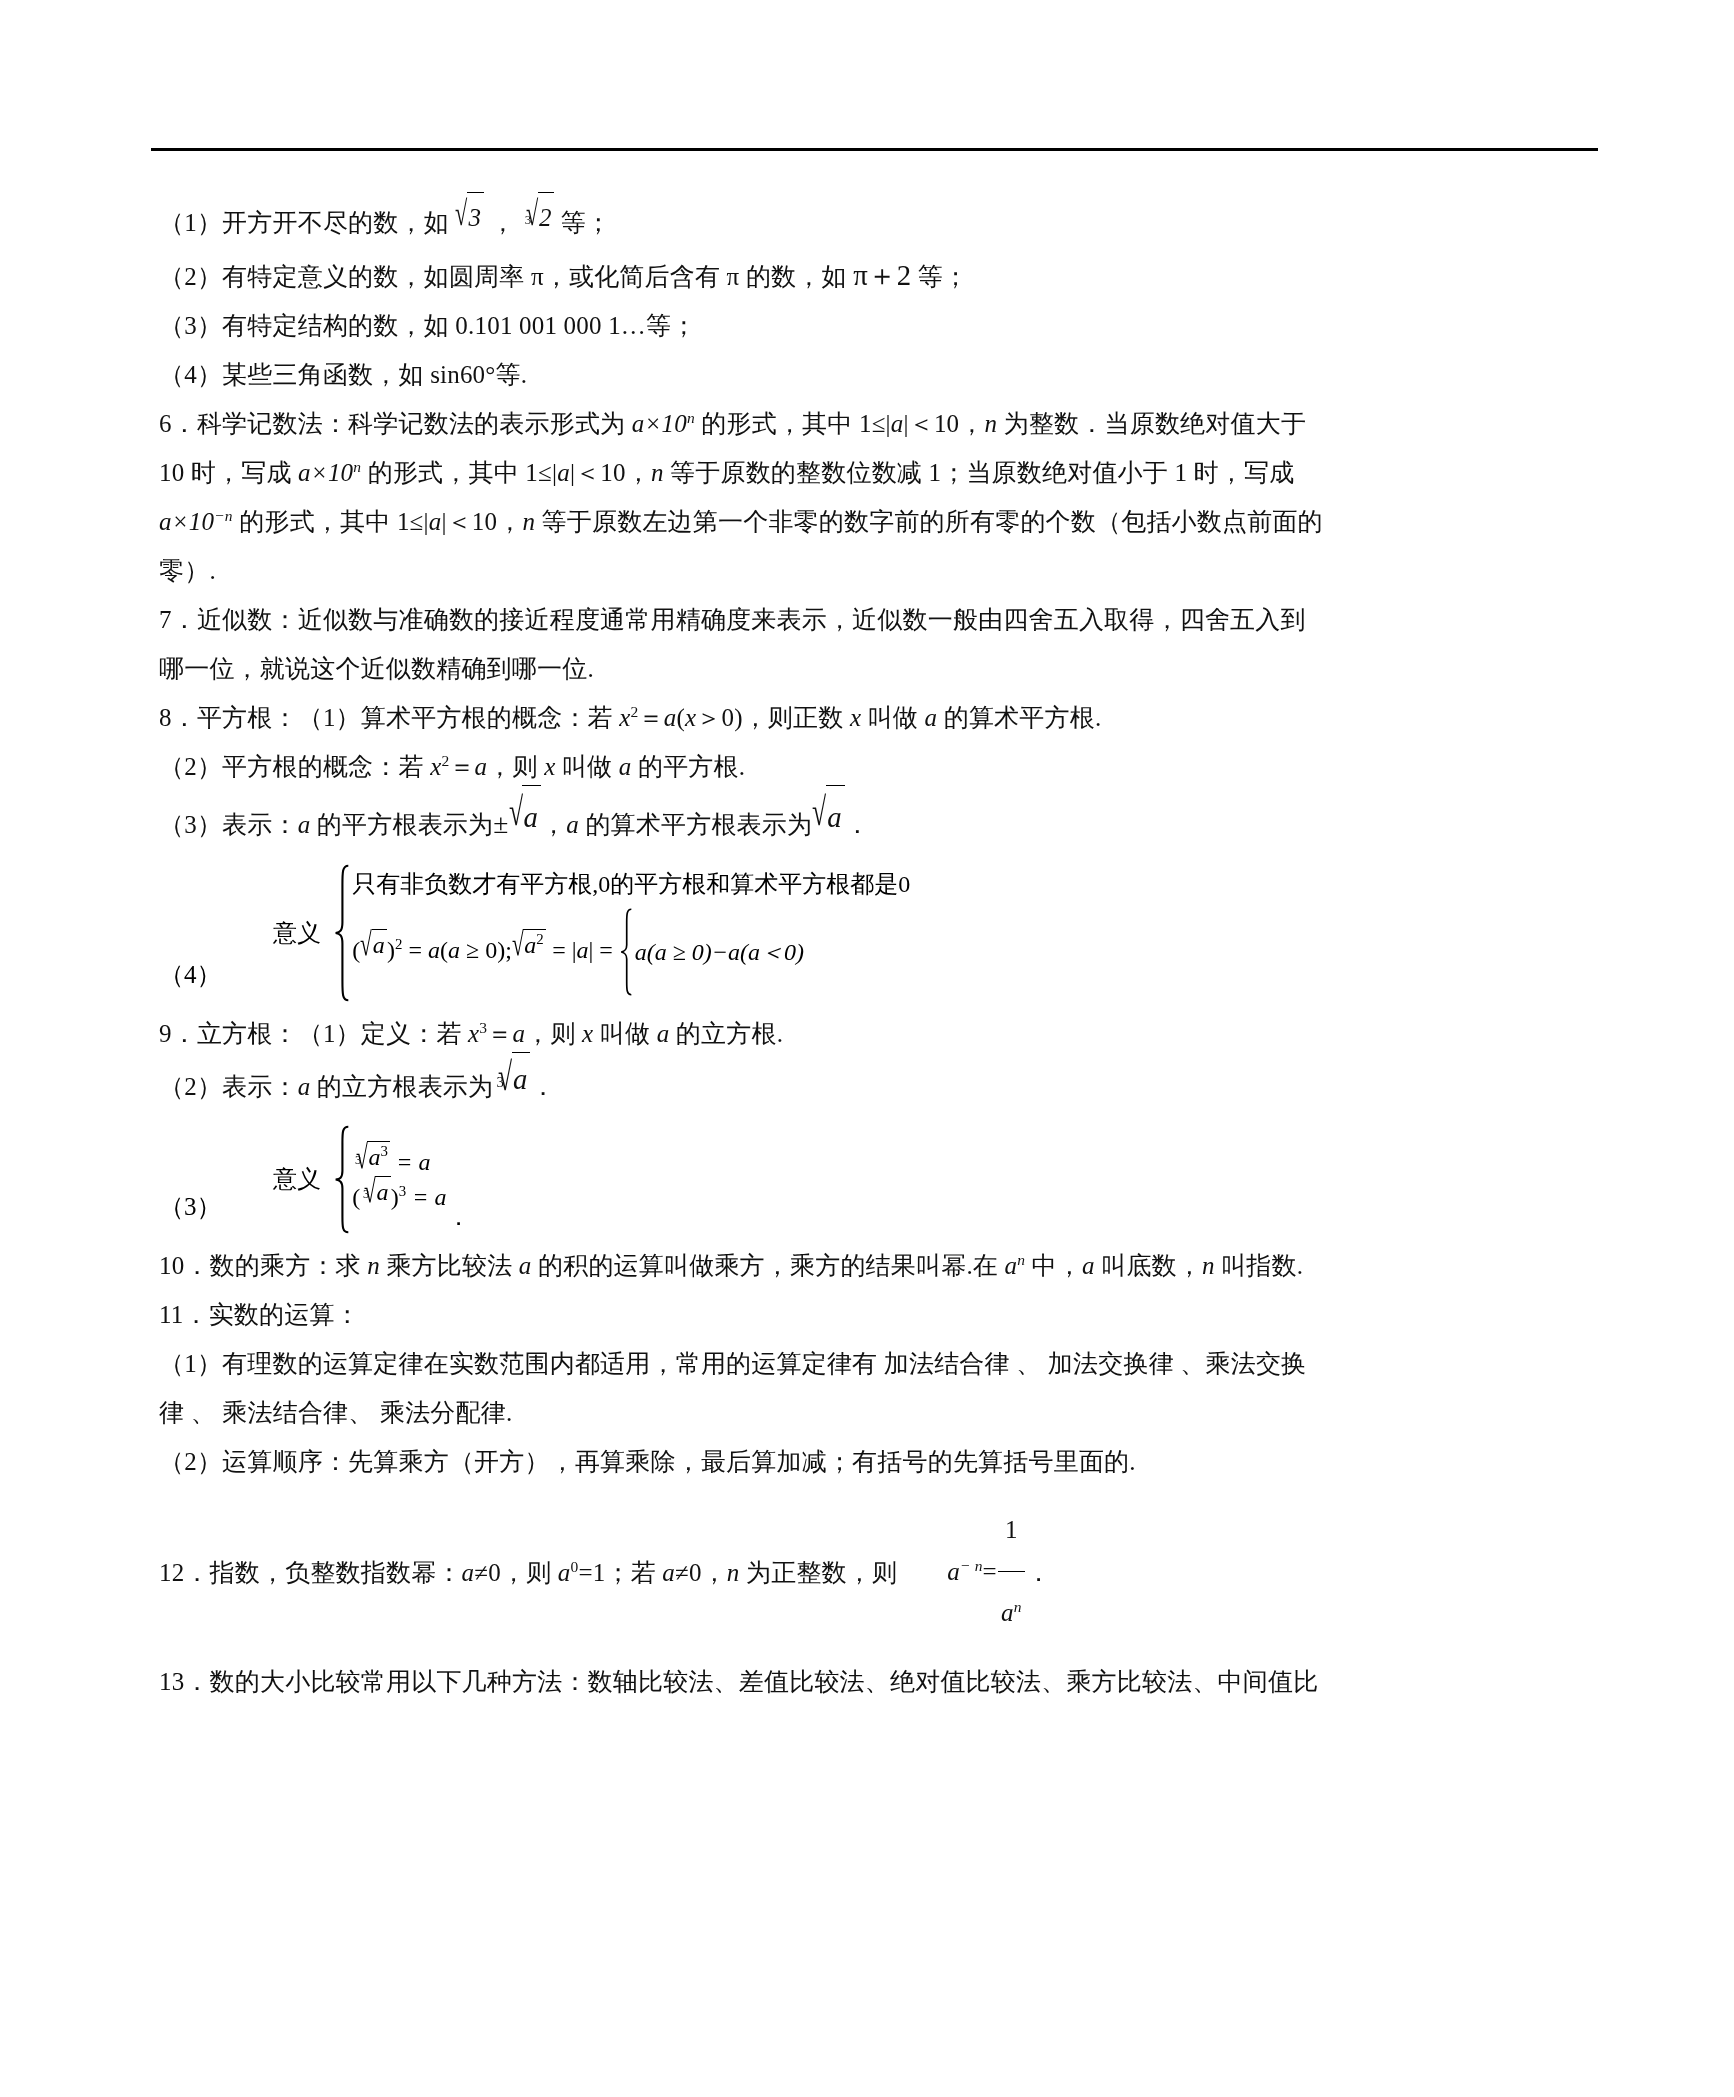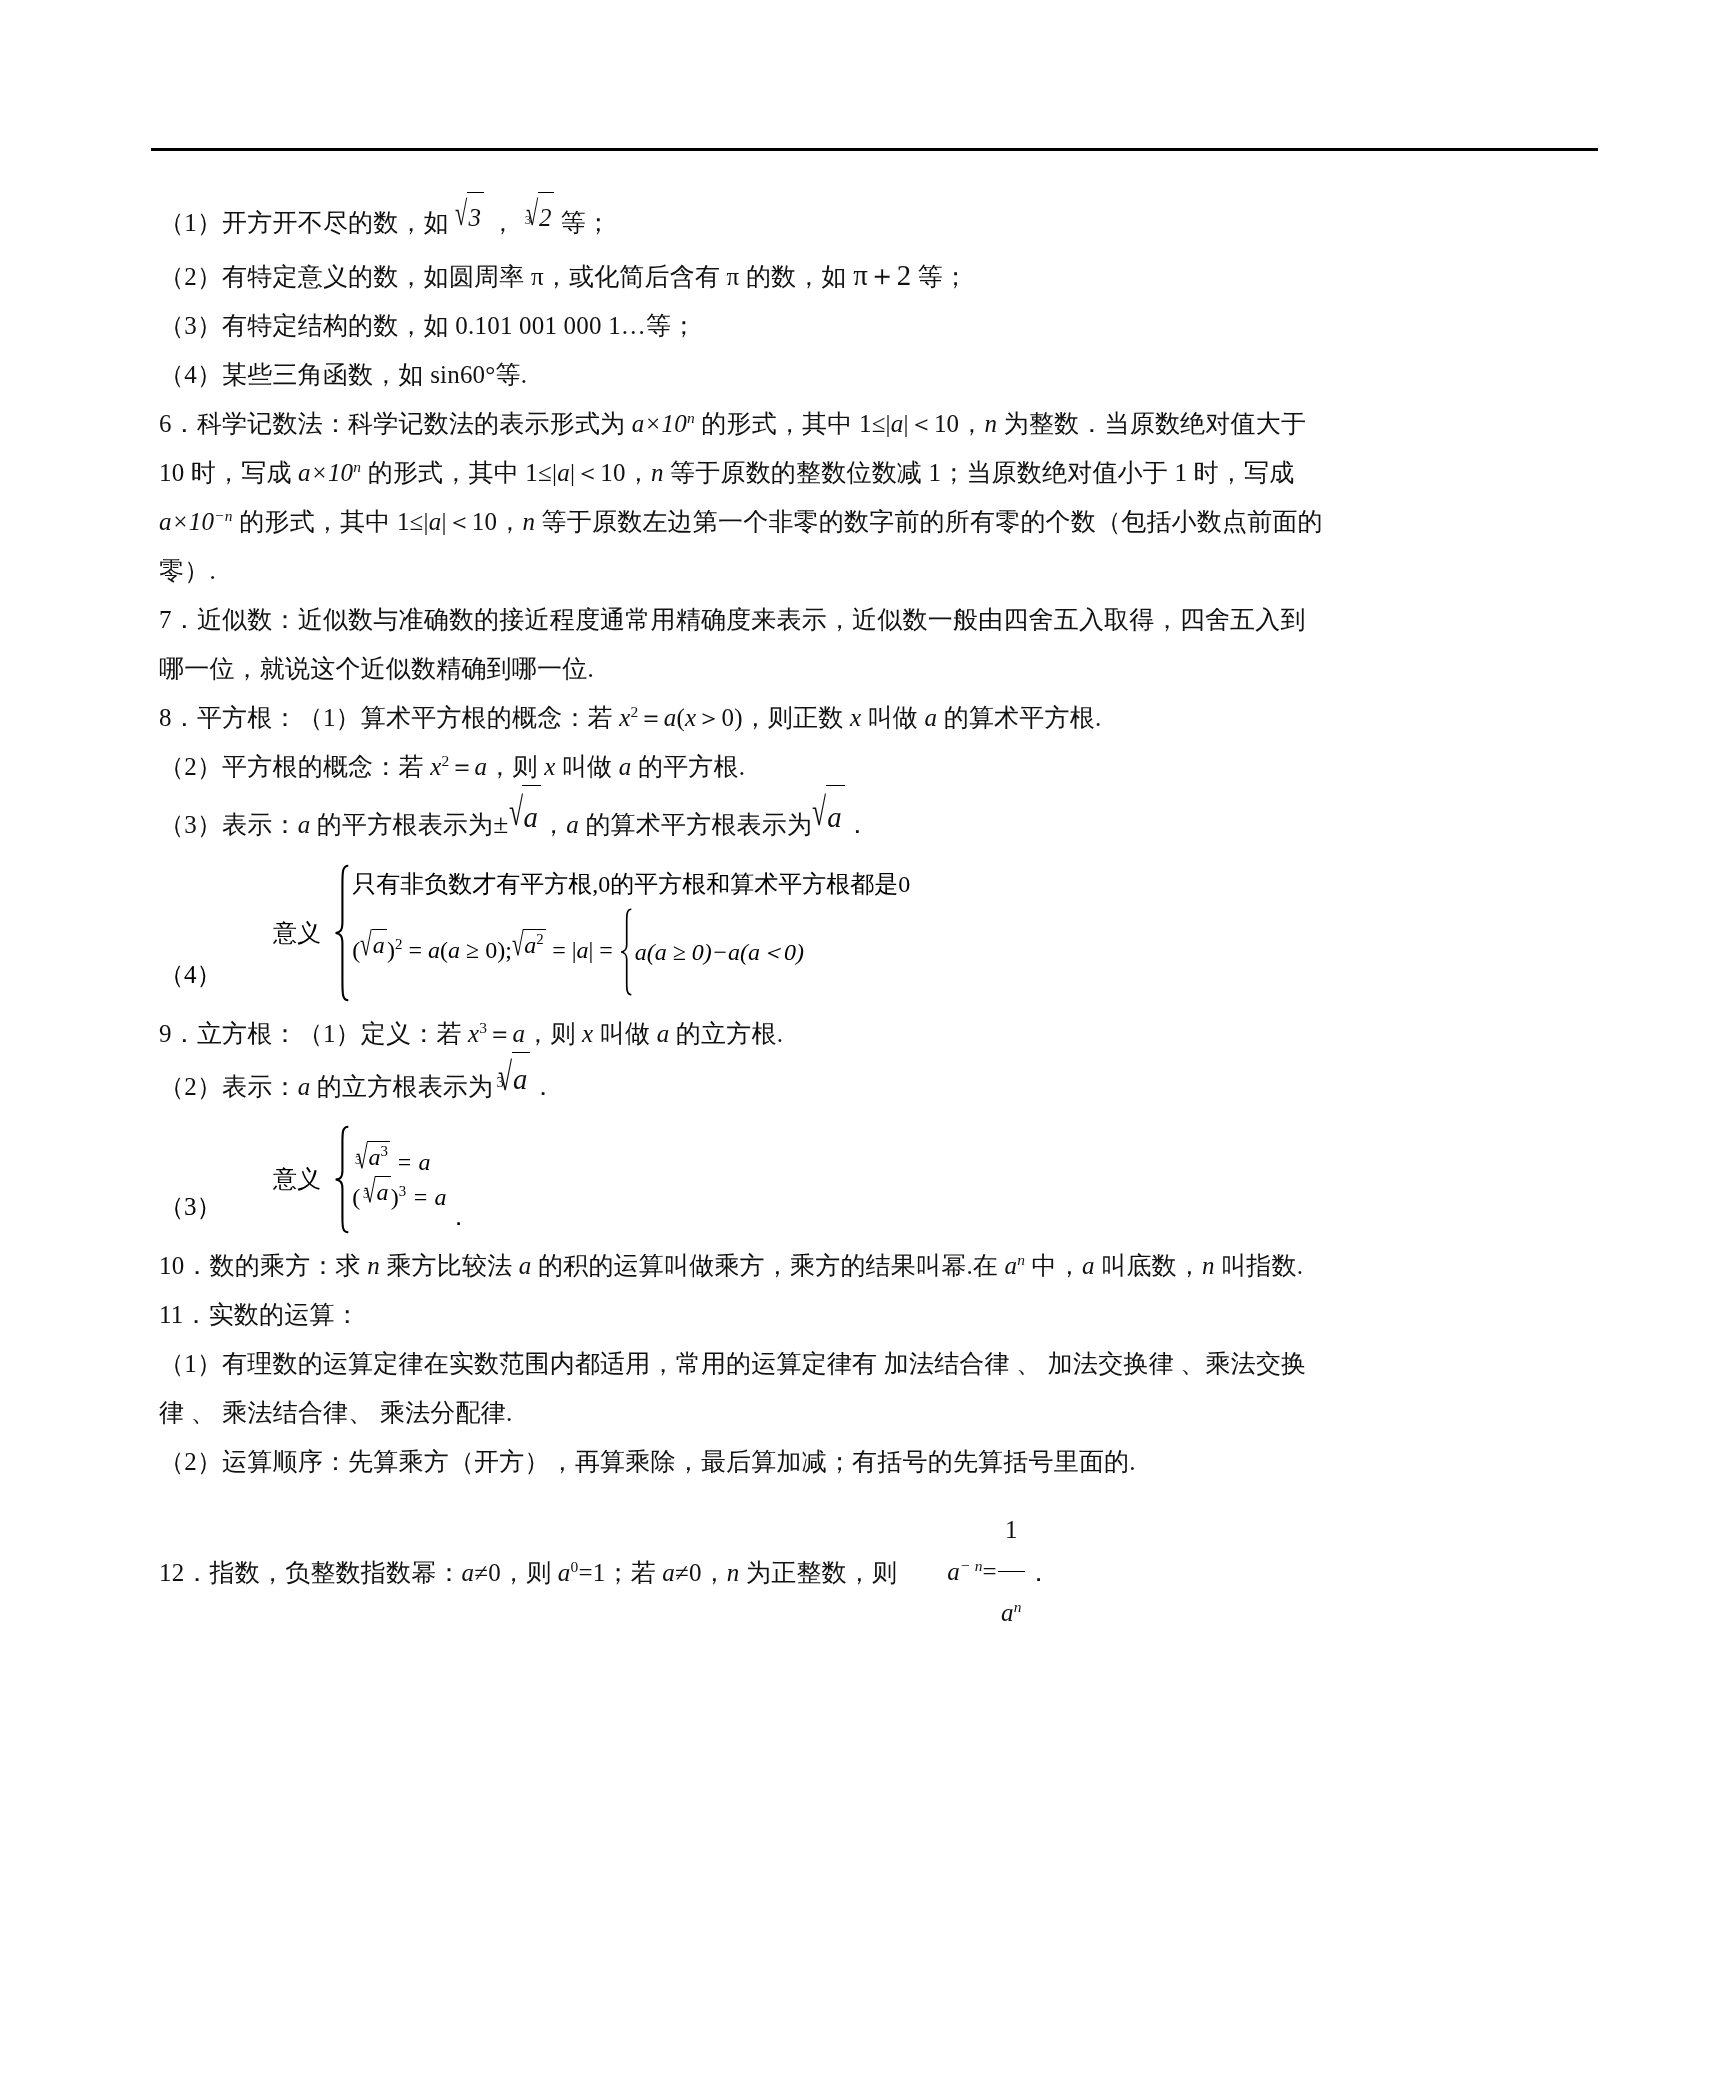--- a/index.html
+++ b/index.html
@@ -266,17 +266,18 @@
     <div class="line">（1）有理数的运算定律在实数范围内都适用，常用的运算定律有 加法结合律 、 加法交换律 、乘法交换</div>
     <div class="line">律 、 乘法结合律、 乘法分配律.</div>
     <div class="line">（2）运算顺序：先算乘方（开方），再算乘除，最后算加减；有括号的先算括号里面的.</div>
 
     <div class="spacer-sm"></div>
 
     <div class="line" style="line-height:80px;">
       <span>12．指数，负整数指数幂：</span><span class="mi">a</span><span>≠0，则 </span><span class="mi">a</span><sup>0</sup><span>=1；若 </span><span class="mi">a</span><span>≠0，</span><span class="mi">n</span><span> 为正整数，则</span><span style="display:inline-block;width:50px;"></span><span style="display:inline-block;vertical-align:middle;position:relative;top:-0.05em;"><span class="mi">a</span><sup class="mi">− n</sup><span>=</span><span class="frac"><span class="num">1</span><span class="den"><span class="mi">a</span><sup class="mi">n</sup></span></span></span><span>．</span>
     </div>
 
+    <div class="line">13．数的大小比较常用以下几种方法：数轴比较法、差值比较法、绝对值比较法、乘方比较法、中间值比</div>
 
   </div>
 
 </div>
 
 
 </body></html>

